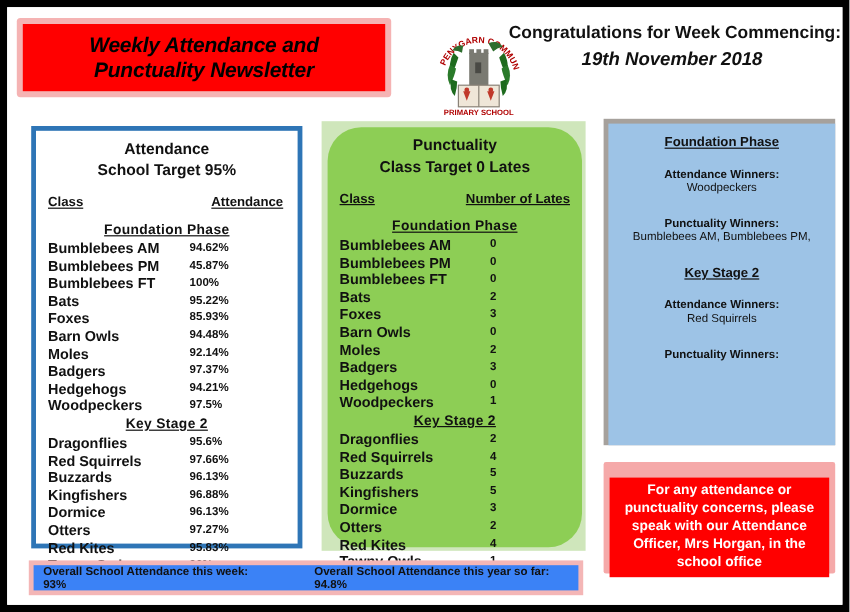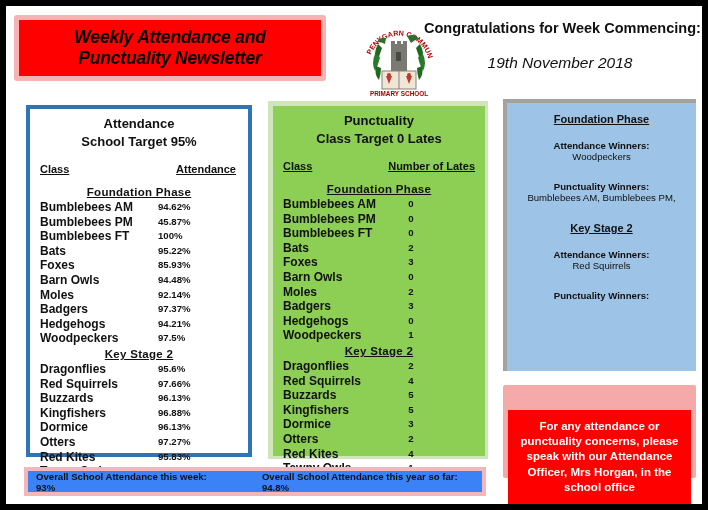--- a/index.html
+++ b/index.html
@@ -56,22 +56,22 @@
   .congrats {
     position: absolute;
     left: 418px; top: 14px;
     width: 272px;
     text-align: center;
   }
   .congrats .line1 {
     font-size: 14.5px; font-weight: bold; color: #111; white-space: nowrap;
   }
   .congrats .line2 {
-    font-size: 15.5px; font-weight: normal; font-style: italic; color: #111;
-    margin-top: 18px;
+    font-size: 15.5px; font-weight: bold; font-style: italic; color: #111;
+    margin-top: 5px;
   }
 
   
   .att-panel {
     position: absolute;
     left: 20px; top: 99px;
     width: 226px; height: 352px;
     background: #ffffff;
     border: 4px solid #2e75b6;
   }
@@ -113,20 +113,21 @@
     position: absolute;
     left: 262px; top: 95px;
     width: 220px; height: 358px;
     background: #cfe6bb;
   }
   .pun-panel {
     position: absolute;
     left: 267px; top: 100px;
     width: 212px; height: 350px;
     background: #8dce55;
+    border-radius: 28px;
   }
   .pun-panel .row .name { flex: 0 0 110px; }
   .pun-panel .row .val  { width: 36px; text-align: center; }
   .pun-panel .col-head { padding: 13px 10px 0 10px; }
 
   
   .win-shadow {
     position: absolute;
     left: 497px; top: 93px;
     width: 193px; height: 272px;
@@ -156,22 +157,22 @@
   
   .notice-shadow {
     position: absolute;
     left: 497px; top: 379px;
     width: 193px; height: 93px;
     background: #f5a9a9;
     border-radius: 2px;
   }
   .notice {
     position: absolute;
-    left: 502px; top: 404px;
-    width: 183px; height: 94px;
+    left: 502px; top: 392px;
+    width: 183px; height: 83px;
     background: #ff0000;
     display: flex; align-items: center; justify-content: center;
     padding: 0 0;
   }
   .notice span {
     color: #ffffff; font-size: 11.5px; font-weight: bold;
     text-align: center; line-height: 1.32;
   }
 
   

